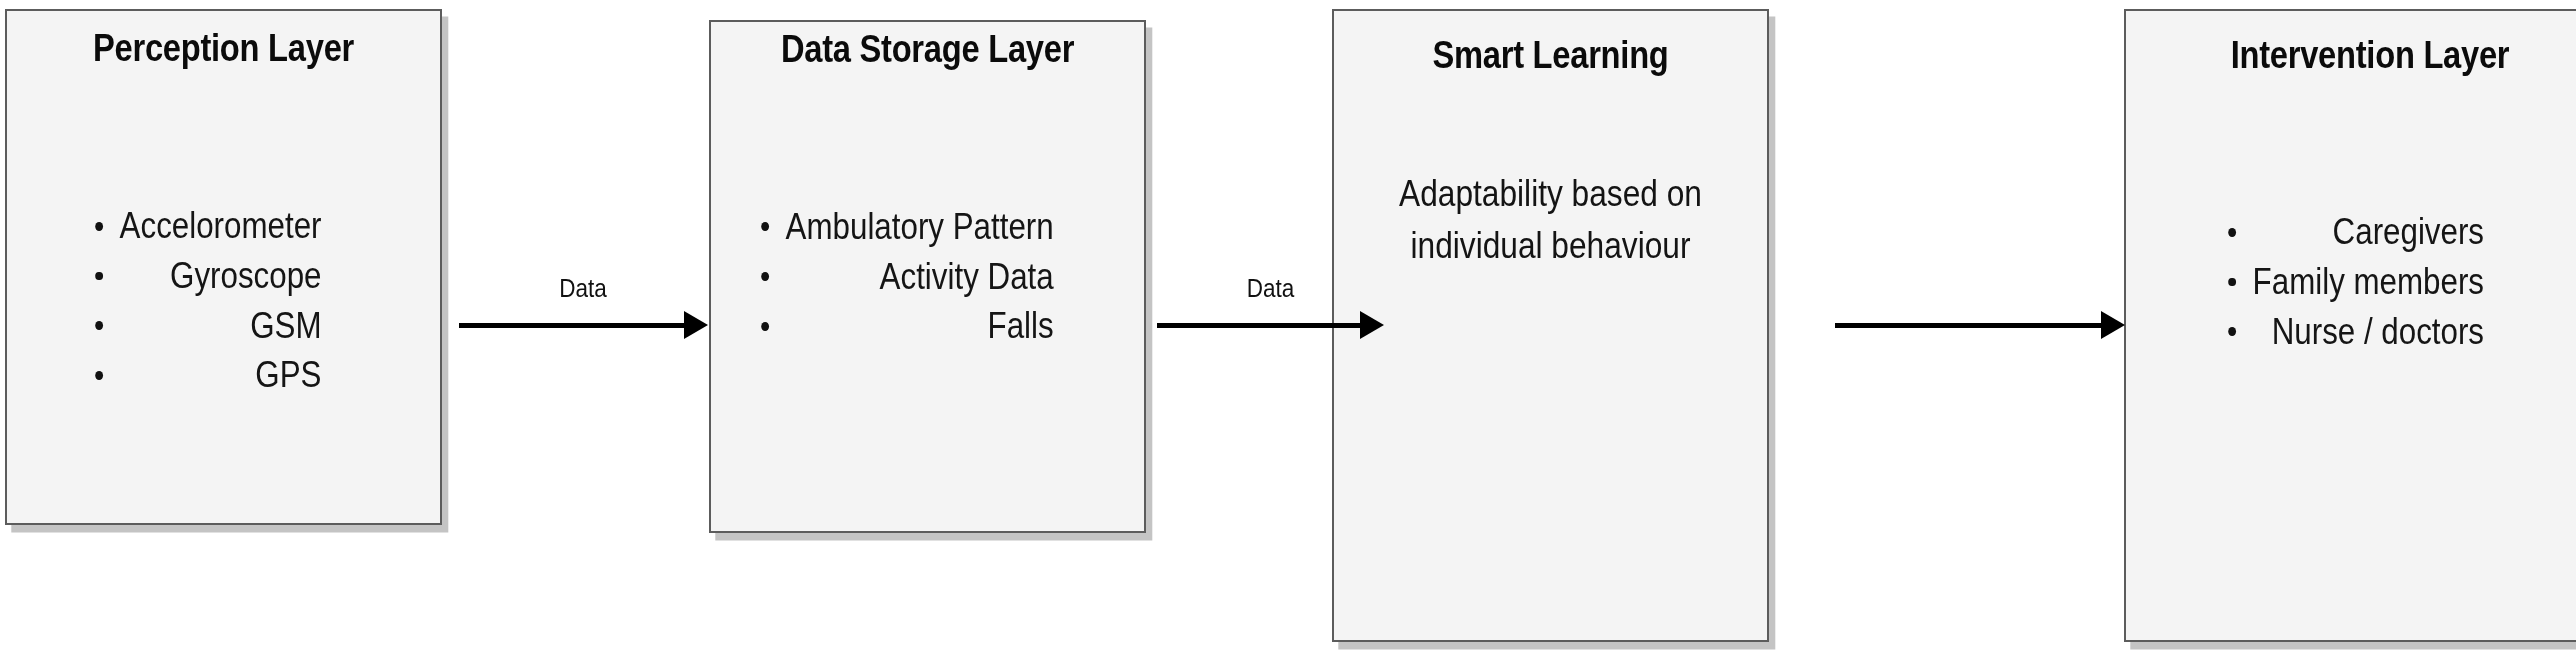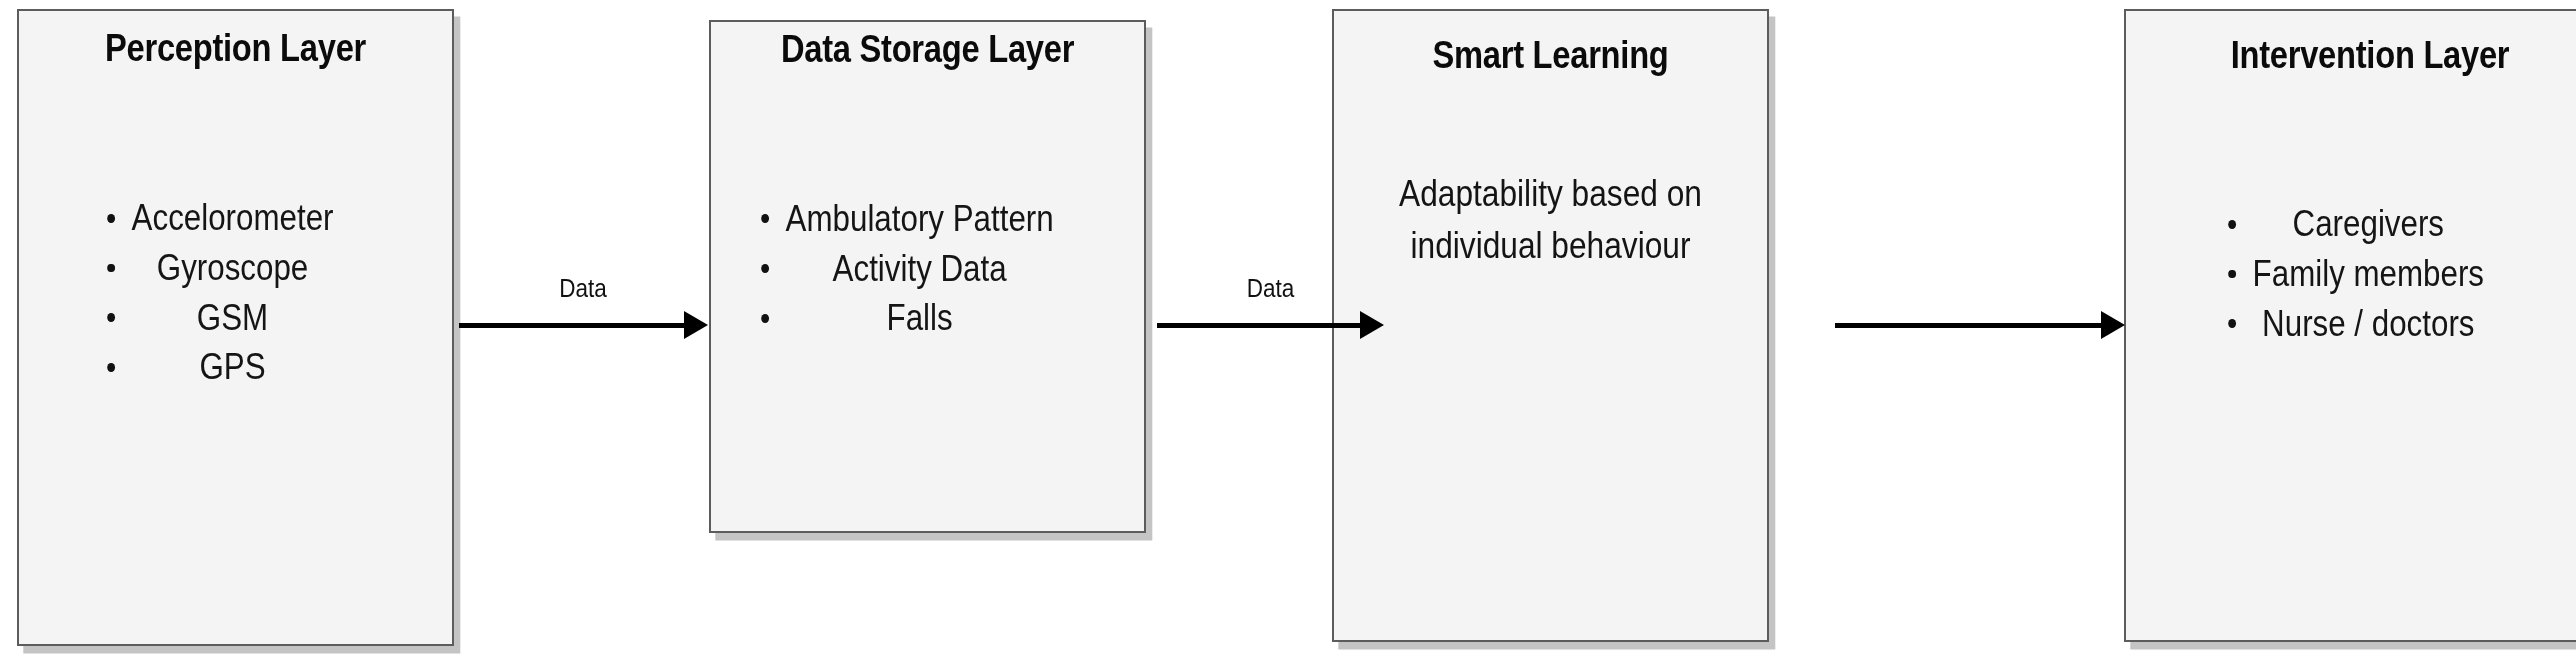--- a/index.html
+++ b/index.html
@@ -47,25 +47,25 @@
     white-space: nowrap;
   }
 
   .box-body {
     position: absolute;
     left: 0;
     right: 0;
   }
 
   ul.bullets {
-    margin: 0;
+    margin: 8px;
     padding: 0;
     list-style: none;
     display: inline-block;
-    text-align: center;
+    text-align: right;
   }
   .bullets-wrap {
     text-align: center;
   }
   ul.bullets li {
     position: relative;
     font-size: 36px;
     line-height: 1.38;
     color: #151515;
     padding-left: 34px;
@@ -134,21 +134,21 @@
     display: block;
     transform: scaleX(0.9);
     transform-origin: center center;
   }
 </style>
 </head>
 <body>
 
 <div id="canvas">
 
-  <div class="layer-box" style="left:17px; top:9.4px; width:437px; height:637px;">
+  <div class="layer-box" style="left:5px; top:9.4px; width:437px; height:516px;">
     <div class="box-title" style="top:17.6px;">Perception Layer</div>
     <div class="box-body" style="top:182px;">
       <div class="bullets-wrap">
         <ul class="bullets">
           <li><span>Accelorometer</span></li>
           <li><span>Gyroscope</span></li>
           <li><span>GSM</span></li>
           <li><span>GPS</span></li>
         </ul>
       </div>

